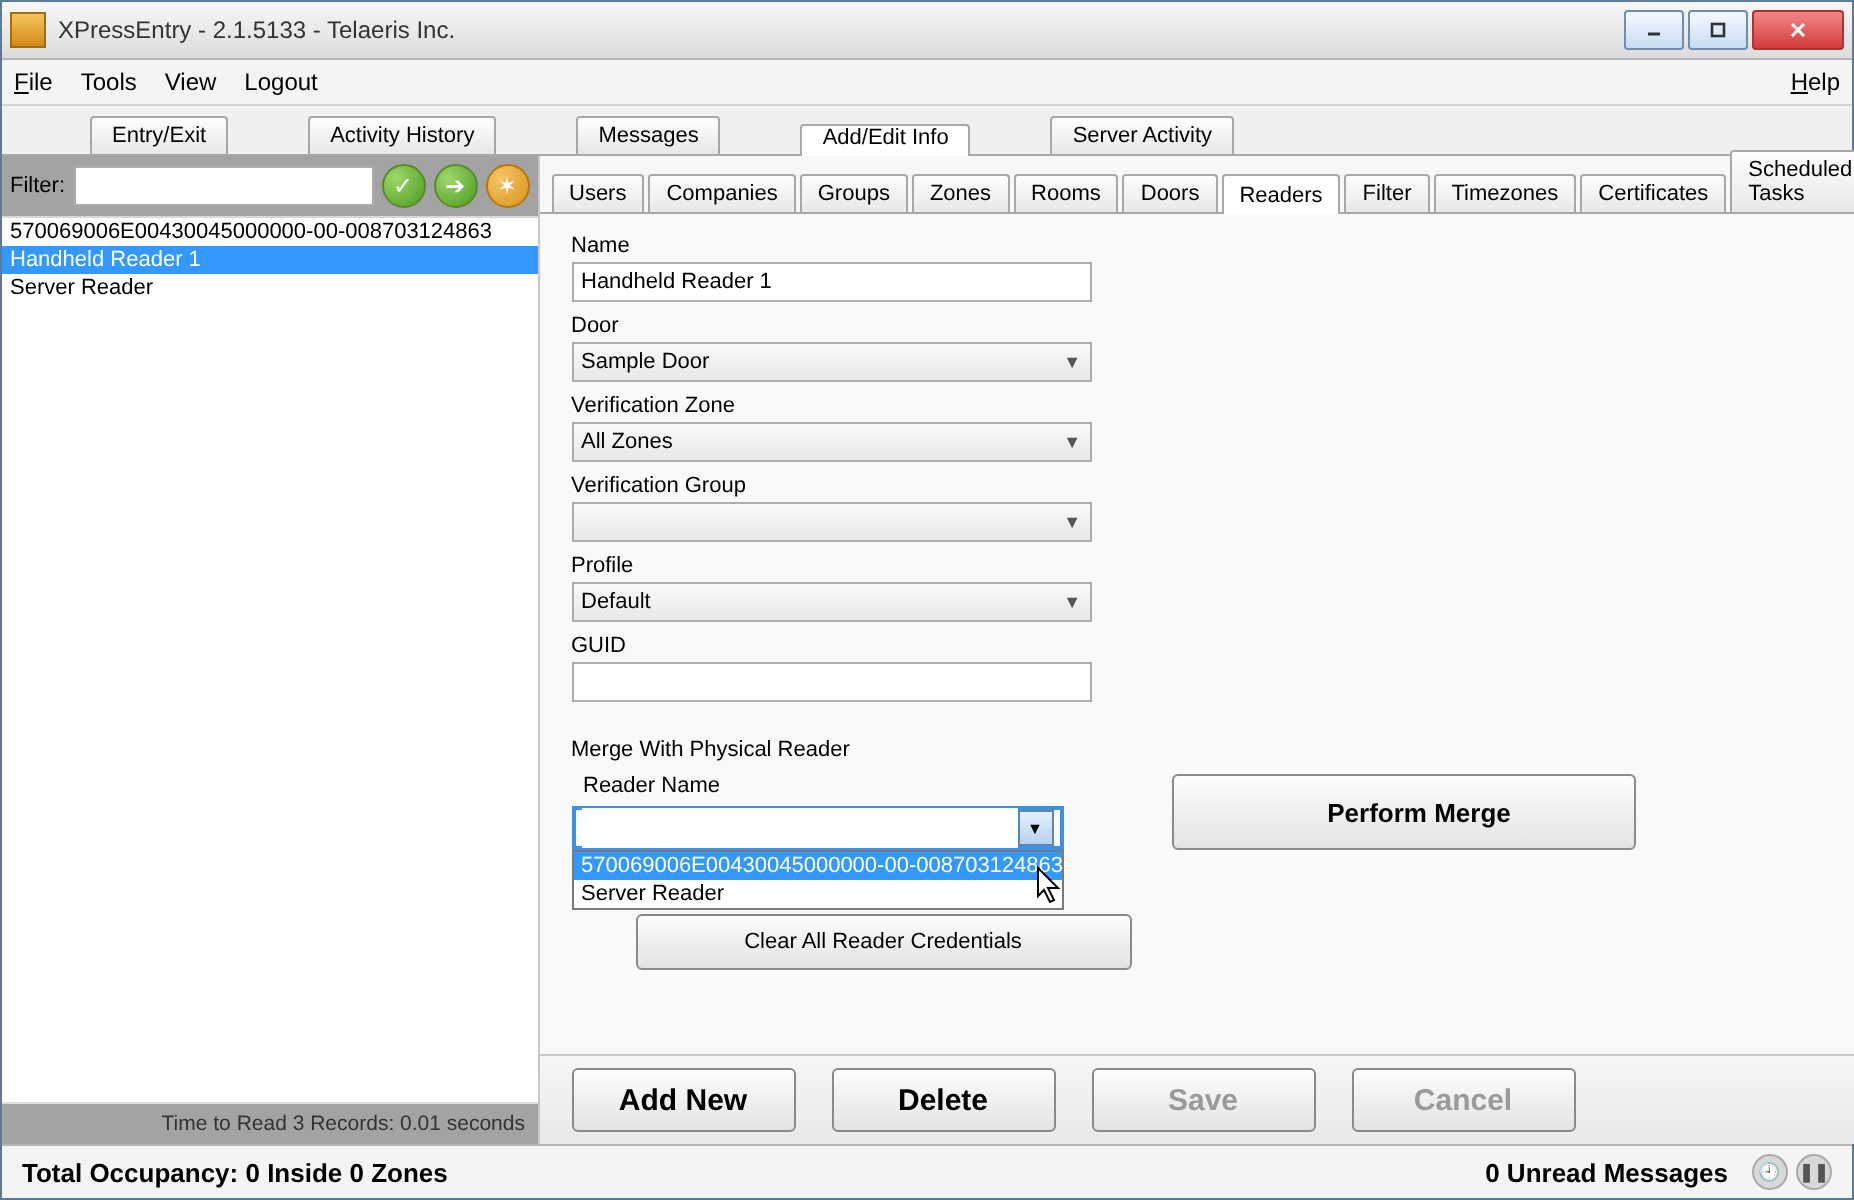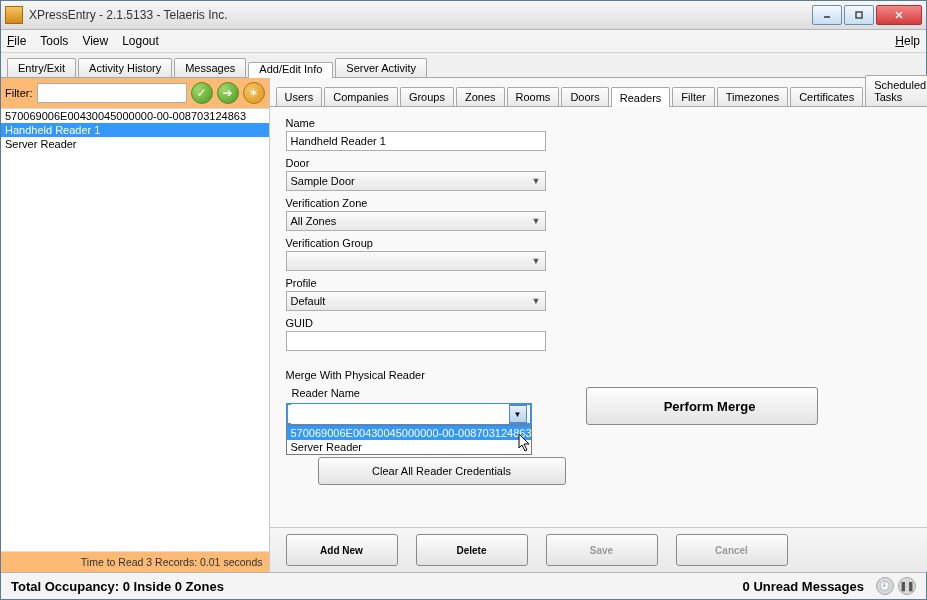--- a/index.html
+++ b/index.html
@@ -9,24 +9,24 @@
 .titlebar .title{flex:1;font-size:12px;color:#333;}
 .winbtns{display:flex;gap:2px;}
 .winbtn{width:28px;height:18px;border:1px solid #6a8fb3;border-radius:2px;background:linear-gradient(#f4f9ff,#c9ddf1);display:flex;align-items:center;justify-content:center;font-size:10px;}
 .winbtn.close{background:linear-gradient(#f28888,#d43b3b);border-color:#a33;color:#fff;width:44px;}
 .winbtn svg{width:10px;height:10px;}
 .menubar{height:22px;background:#f4f4f4;display:flex;align-items:center;padding:0 6px;border-bottom:1px solid #d4d4d4;gap:14px;font-size:12px;}
 .menubar .grow{flex:1;}
 .menubar span{cursor:default;}
 .menubar u{text-decoration:underline;}
 .tabstrip{height:24px;display:flex;align-items:flex-end;padding:0 6px;background:#f0f0f0;border-bottom:1px solid #a8a8a8;}
-.tab{padding:3px 10px;border:1px solid #a8a8a8;border-bottom:none;background:linear-gradient(#fdfdfd,#e8e8e8);margin-right:2px;border-top-left-radius:2px;border-top-right-radius:2px;font-size:11px;}
+.tab{padding:3px 10px;border:1px solid #a8a8a8;border-bottom:none;background:linear-gradient(#fdfdfd,#e8e8e8);margin-right:2px;border-top-left-radius:2px;border-top-right-radius:2px;font-size:11px;margin-left:38px;}
 .tab.active{background:#fff;position:relative;top:1px;padding-top:0;}
 .body{flex:1;display:flex;min-height:0;}
-.leftpane{width:276px;border-right:1px solid #c8c8c8;background:#fdba74;display:flex;flex-direction:column;}
+.leftpane{width:276px;border-right:1px solid #c8c8c8;background:#a3a3a3;display:flex;flex-direction:column;}
 .filterrow{display:flex;align-items:center;gap:4px;padding:4px;border-bottom:1px solid #d8d8d8;}
 .filterrow label{font-size:11px;}
 .filterrow input{flex:1;height:18px;border:1px solid #abadb3;padding:0 3px;font-size:11px;}
 .roundbtn{width:20px;height:20px;border-radius:50%;display:flex;align-items:center;justify-content:center;color:#fff;font-size:12px;border:1px solid #5a8a2a;}
 .roundbtn.green{background:radial-gradient(circle at 30% 30%,#9ed86b,#4a9a1e);}
 .roundbtn.arrow{background:radial-gradient(circle at 30% 30%,#9ed86b,#4a9a1e);}
 .roundbtn.gear{background:radial-gradient(circle at 30% 30%,#f5c463,#d9941c);border-color:#b4780f;}
 .listbox{flex:1;overflow:auto;background:#fff;}
 .listitem{padding:1px 4px;font-size:11px;white-space:nowrap;}
 .listitem.selected{background:#3399ff;color:#fff;}
@@ -50,21 +50,21 @@
 .editcombo input{border:none;flex:1;height:18px;font-size:11px;outline:none;}
 .editcombo .ddbtn{width:16px;height:16px;background:linear-gradient(#e6f0fb,#b7d3f0);border:1px solid #5a86b8;display:flex;align-items:center;justify-content:center;font-size:8px;}
 .dropdown{position:absolute;top:22px;left:0;width:244px;border:1px solid #7a7a7a;background:#fff;z-index:10;}
 .ddi{padding:1px 4px;font-size:11px;white-space:nowrap;overflow:hidden;text-overflow:clip;}
 .ddi.hl{background:#3399ff;color:#fff;}
 .cursor{position:absolute;left:232px;top:30px;z-index:20;pointer-events:none;}
 .bigbtn{height:36px;border:1px solid #8a8a8a;border-radius:3px;background:linear-gradient(#fdfdfd,#e3e3e3);font-size:13px;font-weight:bold;display:flex;align-items:center;justify-content:center;padding:0 24px;}
 .bigbtn.wide{width:166px;padding-left:40px;}
 .widebtn{width:246px;height:26px;border:1px solid #8a8a8a;border-radius:3px;background:linear-gradient(#fdfdfd,#e3e3e3);font-size:11px;display:flex;align-items:center;justify-content:center;margin-top:32px;margin-left:32px;}
 .bottomactions{height:44px;border-top:1px solid #c8c8c8;background:linear-gradient(#f6f6f6,#e9e9e9);display:flex;align-items:center;gap:18px;padding:0 16px;}
-.actbtn{width:110px;height:30px;border:1px solid #8a8a8a;border-radius:3px;background:linear-gradient(#fdfdfd,#e3e3e3);font-weight:bold;font-size:10px;display:flex;align-items:center;justify-content:center;}
+.actbtn{width:110px;height:30px;border:1px solid #8a8a8a;border-radius:3px;background:linear-gradient(#fdfdfd,#e3e3e3);font-weight:bold;font-size:15px;display:flex;align-items:center;justify-content:center;}
 .actbtn.disabled{color:#9a9a9a;}
 .statusbar{height:26px;border-top:1px solid #b5b5b5;background:#f4f4f4;display:flex;align-items:center;padding:0 10px;font-size:13px;font-weight:bold;}
 .statusbar .occ{flex:0 0 auto;}
 .statusbar .spacer{flex:1;}
 .statusbar .unread{color:#000000;margin-right:12px;}
 .statusicons{display:flex;gap:4px;align-items:center;}
 .sicon{width:16px;height:16px;border-radius:50%;background:#d8d8d8;border:1px solid #aaa;display:flex;align-items:center;justify-content:center;font-size:9px;color:#555;}
 </style>
 </head>
 <body>

